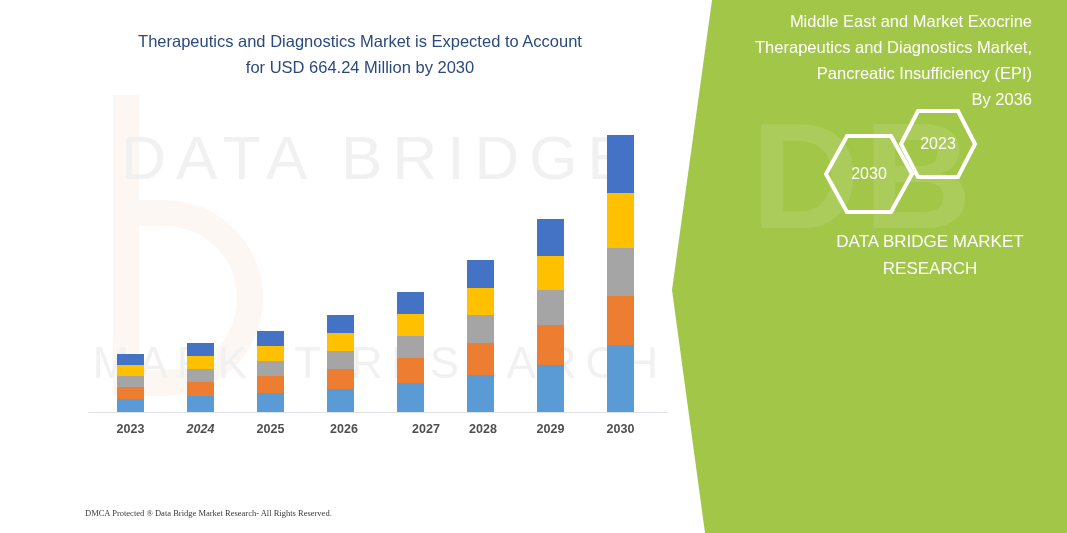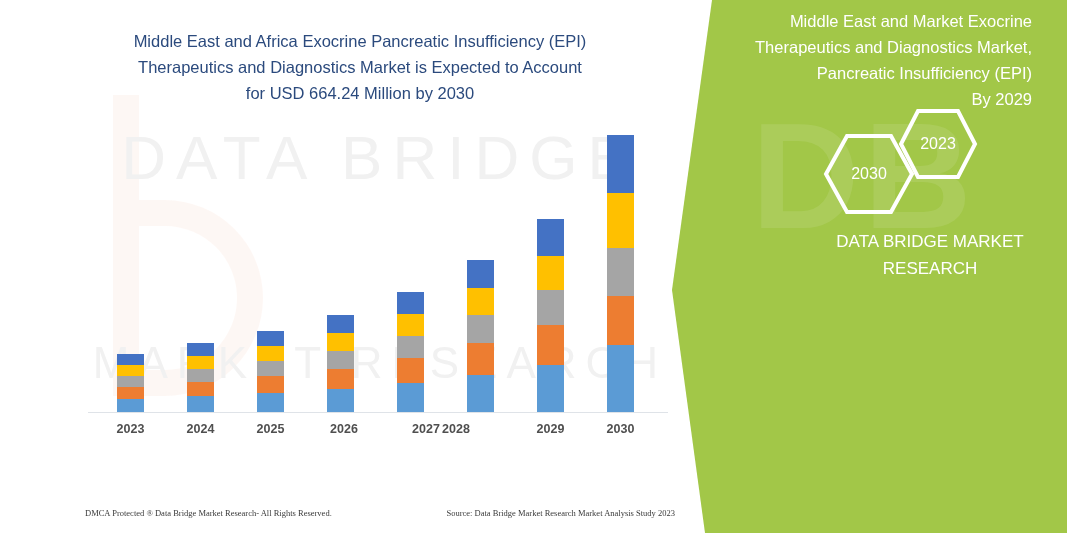--- a/index.html
+++ b/index.html
@@ -210,21 +210,20 @@
     <div class="bar-h"></div>
     <div class="arc"></div>
   </div>
 
   <div class="watermark">
     <div class="wm-line wm1">DATA BRIDGE</div>
     <div class="wm-line wm2">MARKET RESEARCH</div>
   </div>
 
   <div class="chart-title">
-    <div>Middle East and Africa Exocrine Pancreatic Insufficiency (EPI)</div>
     <div>Therapeutics and Diagnostics Market is Expected to Account</div>
     <div>for USD 664.24 Million by 2030</div>
   </div>
 
   <div class="plot">
     <div class="axis-line"></div>
     <div id="bars-host">
         <div class="bar-group" style="left: 117px;">
           <div class="seg" style="height: 13px; background: rgb(91, 155, 213);"></div>
           <div class="seg" style="height: 12px; background: rgb(237, 125, 49);"></div>
@@ -277,44 +276,43 @@
         <div class="bar-group" style="left: 607px;">
           <div class="seg" style="height: 67px; background: rgb(91, 155, 213);"></div>
           <div class="seg" style="height: 49px; background: rgb(237, 125, 49);"></div>
           <div class="seg" style="height: 48px; background: rgb(165, 165, 165);"></div>
           <div class="seg" style="height: 55px; background: rgb(255, 192, 0);"></div>
           <div class="seg" style="height: 58px; background: rgb(68, 114, 196);"></div>
         </div>
       </div>
     <div id="xlabels-host">
         <div class="xlabel" style="left: 95.5px;">2023</div>
-        <div class="xlabel" style="left: 165.5px;">2024</div>
+        <div class="xlabel" style="left: 165.5px; font-style: italic;">2024</div>
         <div class="xlabel" style="left: 235.5px;">2025</div>
         <div class="xlabel" style="left: 309px;">2026</div>
         <div class="xlabel" style="left: 391px;">2027</div>
-        <div class="xlabel" style="left: 421px;">2028</div>
+        <div class="xlabel" style="left: 448px;">2028</div>
         <div class="xlabel" style="left: 515.5px;">2029</div>
         <div class="xlabel" style="left: 585.5px;">2030</div>
       </div>
   </div>
 
 
   <div class="footer">
     <span>DMCA Protected ® Data Bridge Market Research- All Rights Reserved.</span>
-    <span>Source: Data Bridge Market Research  Market Analysis Study 2023</span>
   </div>
 
   <div class="green-panel">
     <div class="panel-watermark">DB</div>
 
     <div class="panel-title">
       <div>Middle East and Market Exocrine</div>
       <div>Therapeutics and Diagnostics Market,</div>
       <div>Pancreatic Insufficiency (EPI)</div>
-      <div>By 2029</div>
+      <div>By 2036</div>
     </div>
 
     <div class="hex-wrap">
       <div class="hex hex-2023">
         <svg width="80" height="72" viewBox="0 0 80 72">
           <polygon points="20,3 60,3 77,36 60,69 20,69 3,36" fill="none" stroke="#ffffff" stroke-width="4"></polygon>
         </svg>
         <span class="hex-label">2023</span>
       </div>
       <div class="hex hex-2030">

